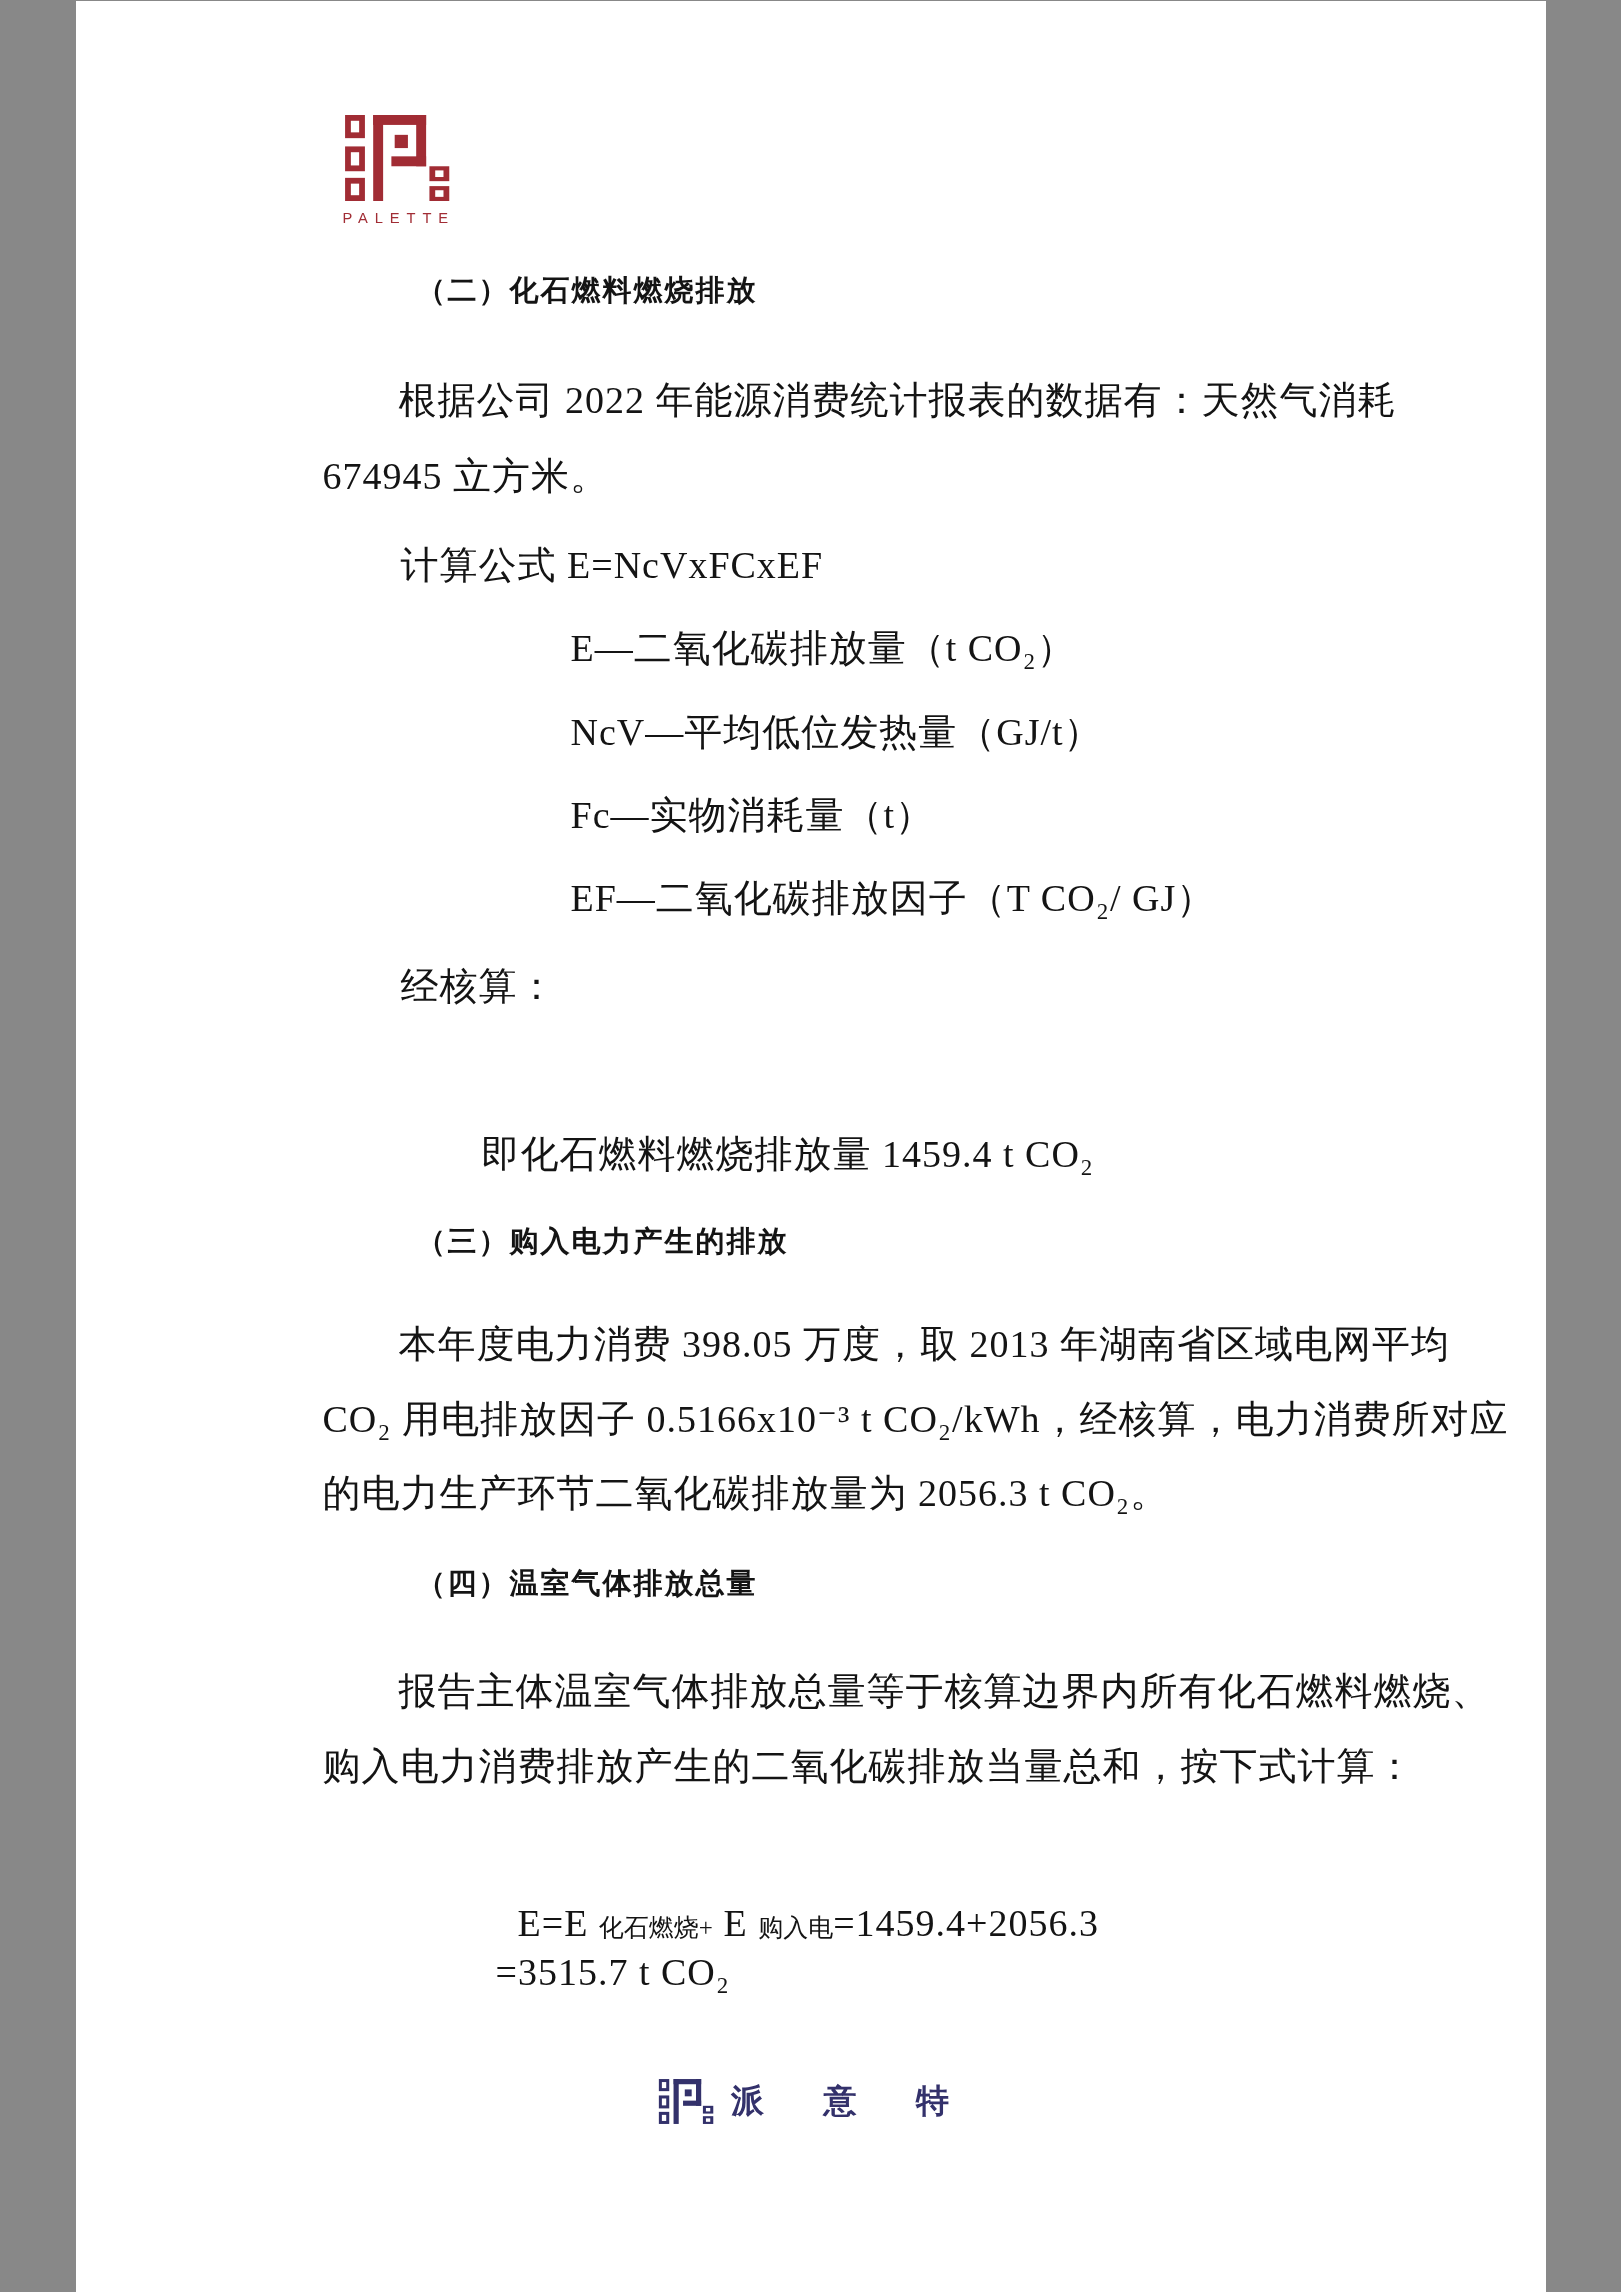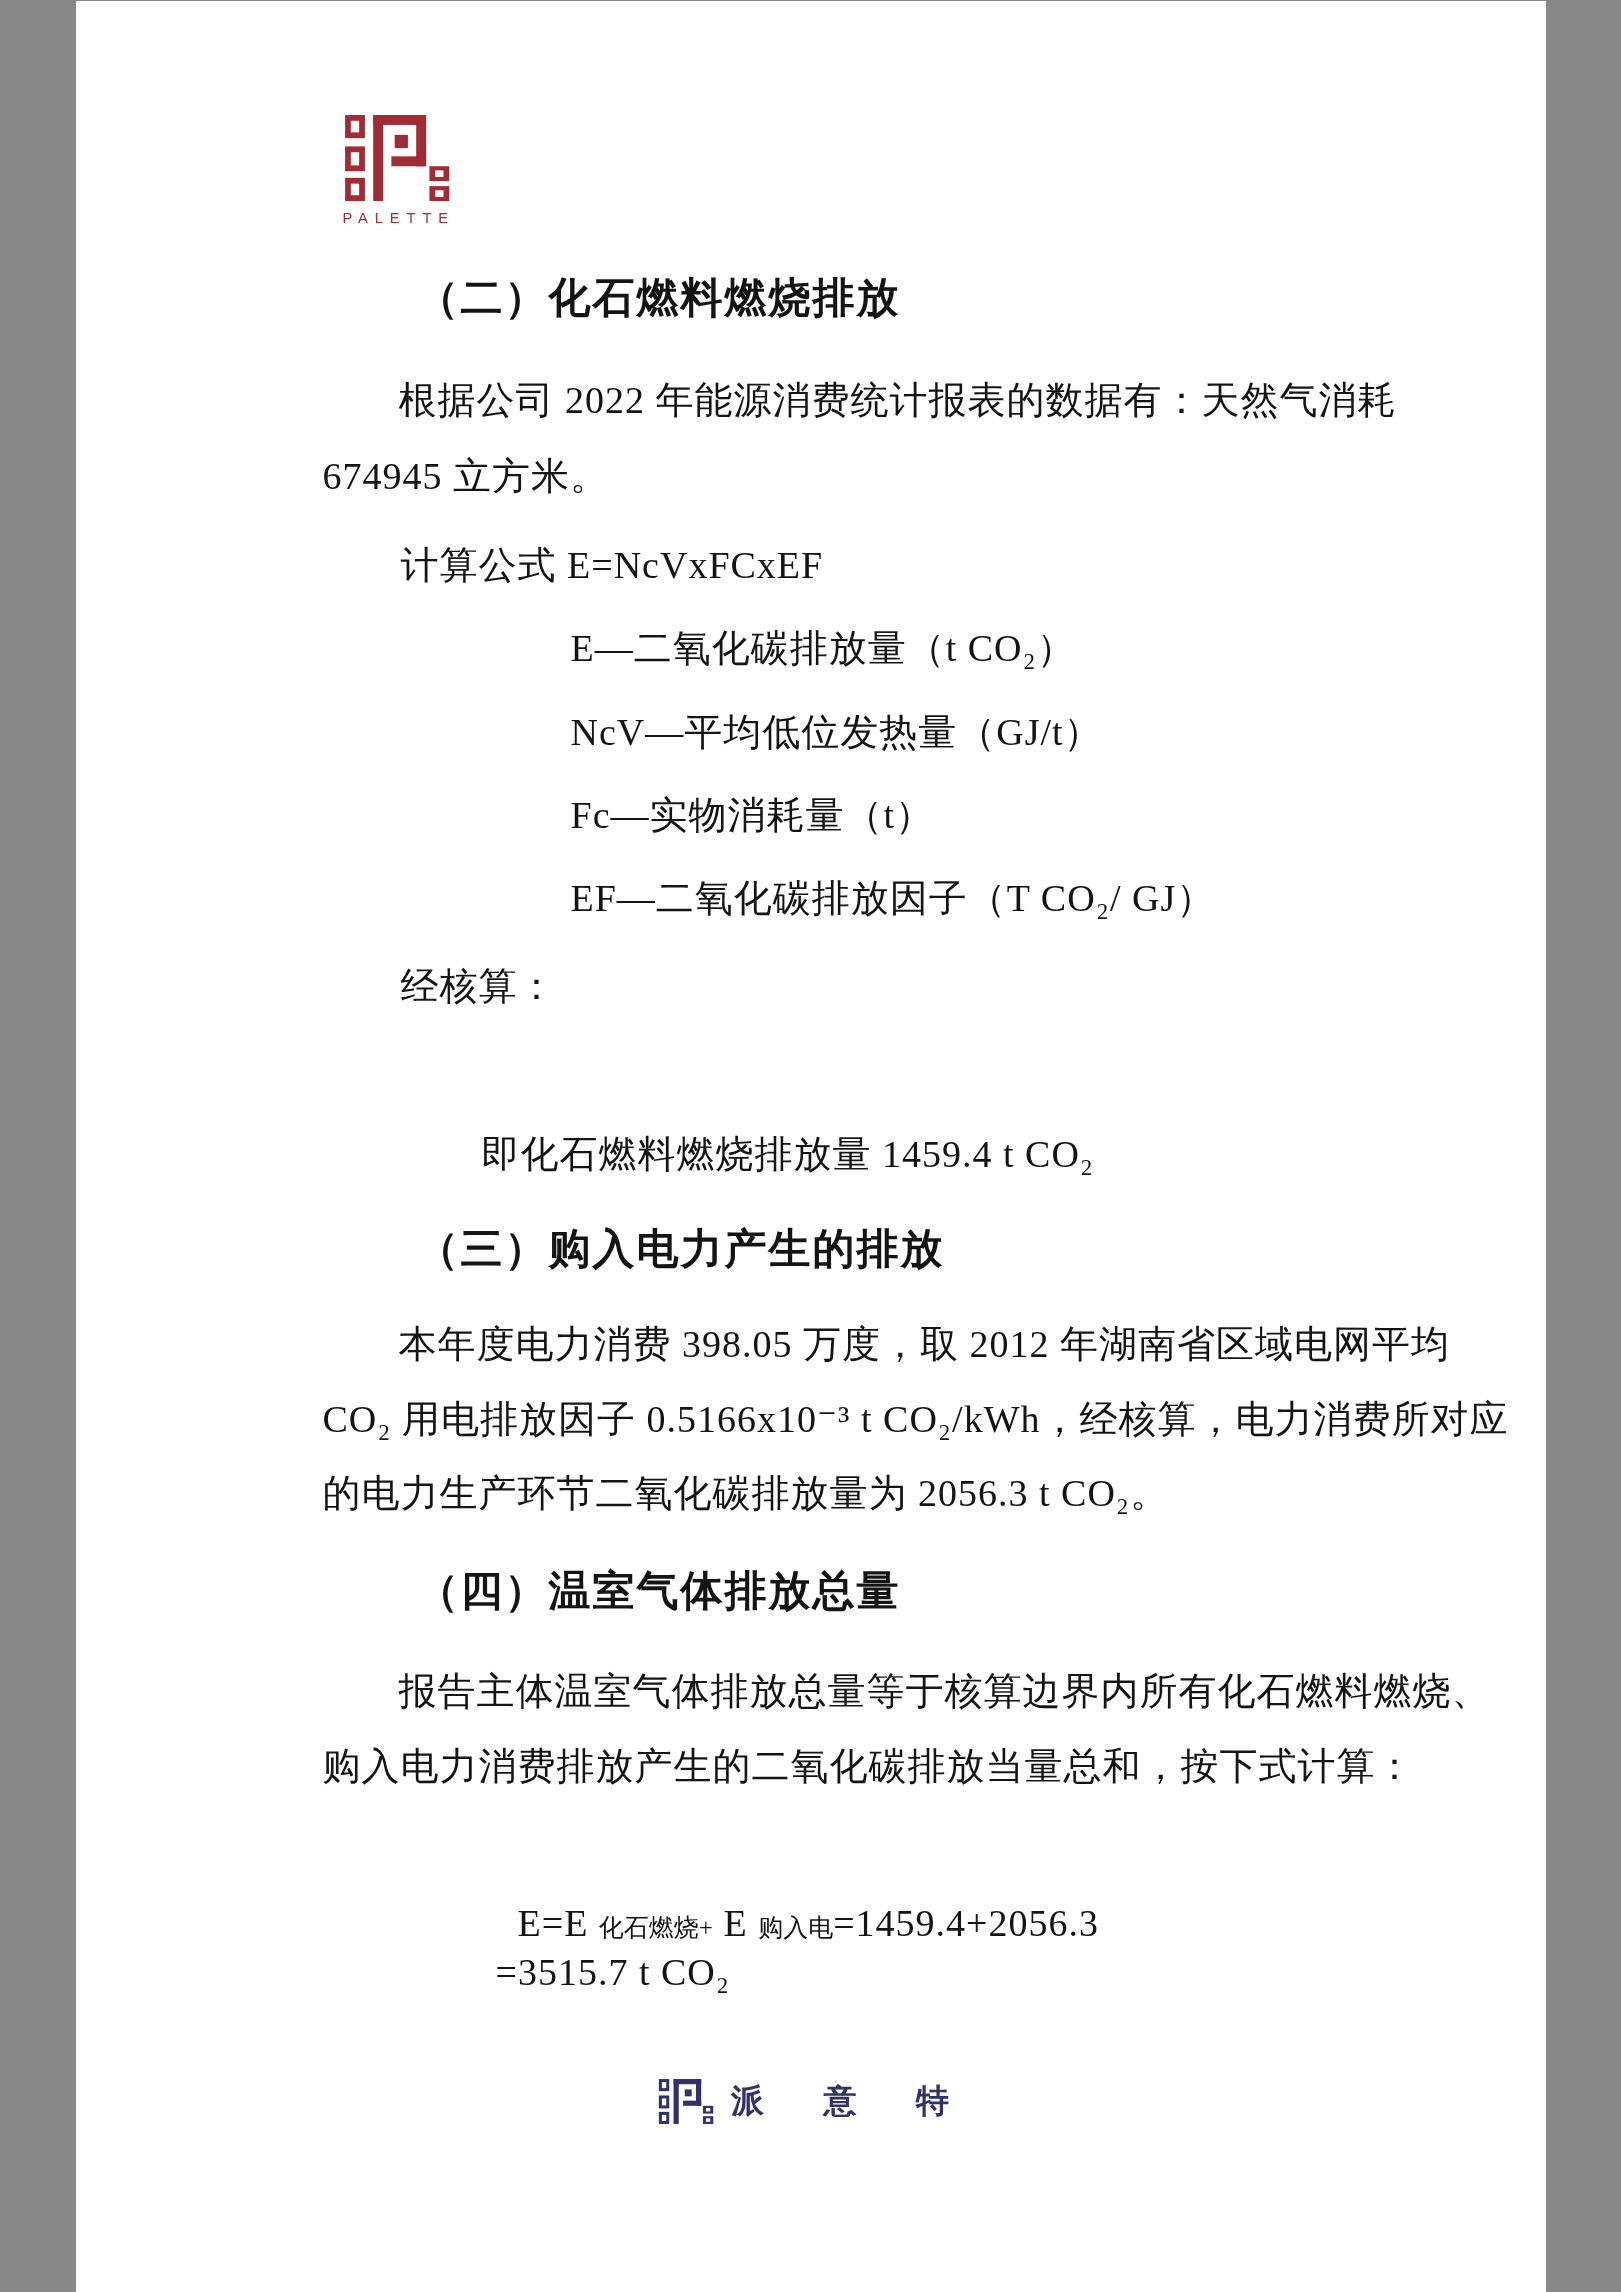--- a/index.html
+++ b/index.html
@@ -15,21 +15,21 @@
   .line {
     position:absolute;
     font-size:38px;
     line-height:1.2;
     white-space:pre;
     letter-spacing:1px;
   }
   .heading {
     font-family:"Liberation Sans","DejaVu Sans",sans-serif;
     font-weight:bold;
-    font-size:42px;
+    font-size:29px;
     letter-spacing:2px;
   }
   .fsub { font-size:25px; letter-spacing:0; }
   .brand-logo { position:absolute; left:267px; top:114px; width:110px; text-align:center; }
   .brand-word {
     margin-top:4.9px;
     font-family:"Liberation Sans","DejaVu Sans",sans-serif;
     font-size:14.7px;
     font-weight:400;
     letter-spacing:6.9px;
@@ -87,21 +87,21 @@
   <div class="line" style="left:247px; top:453px;">674945 立方米。</div>
   <div class="line" style="left:325px; top:542px;">计算公式 E=NcVxFCxEF</div>
   <div class="line" style="left:495px; top:625px;">E—二氧化碳排放量（t CO₂）</div>
   <div class="line" style="left:495px; top:709px;">NcV—平均低位发热量（GJ/t）</div>
   <div class="line" style="left:495px; top:792px;">Fc—实物消耗量（t）</div>
   <div class="line" style="left:495px; top:875px;">EF—二氧化碳排放因子（T CO₂/ GJ）</div>
   <div class="line" style="left:325px; top:963px;">经核算：</div>
   <div class="line" style="left:406px; top:1131px;">即化石燃料燃烧排放量 1459.4 t CO₂</div>
 
   <div class="line heading" style="left:341px; top:1223px;">（三）购入电力产生的排放</div>
-  <div class="line" style="left:323px; top:1321px;">本年度电力消费 398.05 万度，取 2012 年湖南省区域电网平均</div>
+  <div class="line" style="left:323px; top:1321px;">本年度电力消费 398.05 万度，取 2013 年湖南省区域电网平均</div>
   <div class="line" style="left:247px; top:1396px;">CO₂ 用电排放因子 0.5166x10⁻³ t CO₂/kWh，经核算，电力消费所对应</div>
   <div class="line" style="left:247px; top:1470px;">的电力生产环节二氧化碳排放量为 2056.3 t CO₂。</div>
 
   <div class="line heading" style="left:341px; top:1565px;">（四）温室气体排放总量</div>
   <div class="line" style="left:323px; top:1668px;">报告主体温室气体排放总量等于核算边界内所有化石燃料燃烧、</div>
   <div class="line" style="left:247px; top:1743px;">购入电力消费排放产生的二氧化碳排放当量总和，按下式计算：</div>
 
   <div class="line" style="left:400px; top:1854px;">
     <span>E=E </span><span class="fsub">化石燃烧+</span><span> E </span><span class="fsub">购入电</span><span>=1459.4+2056.3</span>
   </div>

